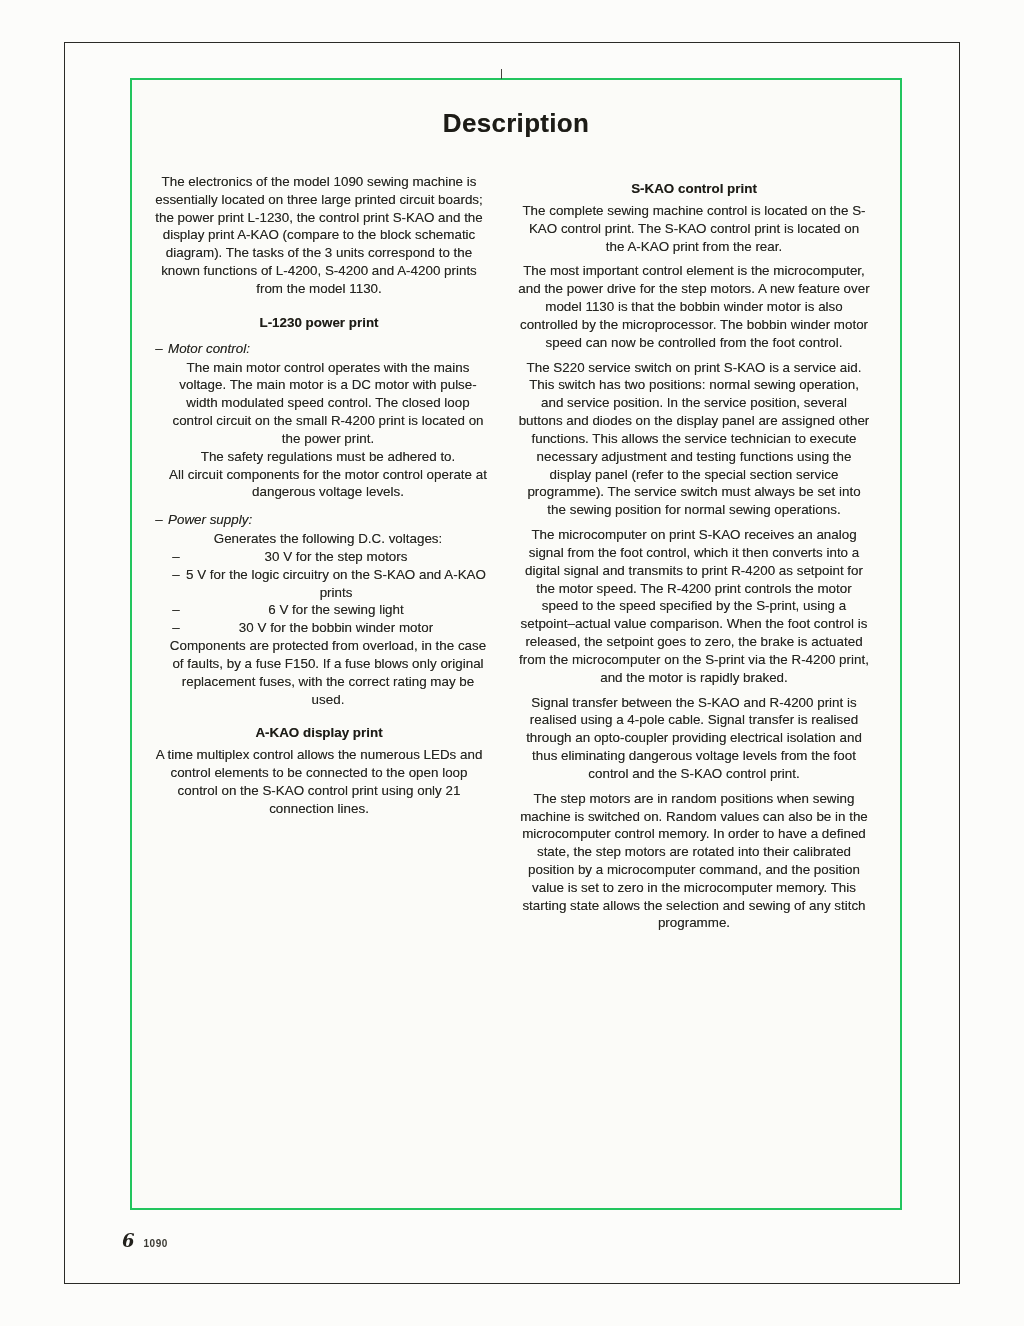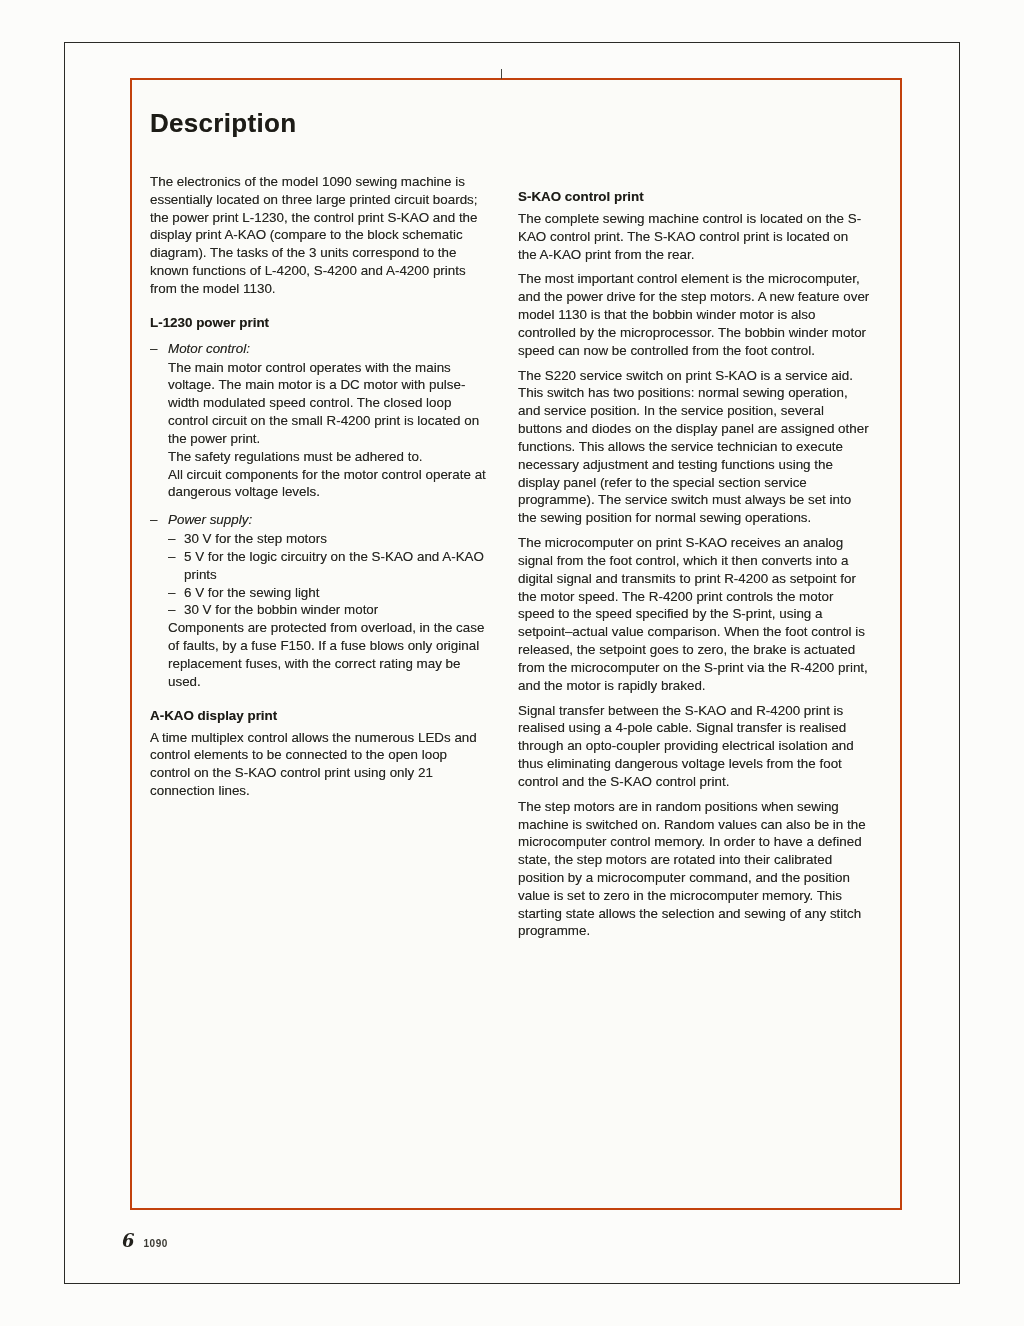--- a/index.html
+++ b/index.html
@@ -11,43 +11,44 @@
     overflow:hidden;
     position:relative;
   }
   .outer-frame{
     position:absolute;left:64px;top:42px;width:896px;height:1242px;
     border:1.5px solid #2a2a26;
     box-sizing:border-box;
   }
   .inner-frame{
     position:absolute;left:130px;top:78px;width:772px;height:1132px;
-    border:2px solid #c2410c;
+    border:2px solid #22c55e;
     box-sizing:border-box;
     padding:26px 18px 20px 18px;
     background:#fbfbf8;
+    text-align:center;
   }
   .reg-tick{
     position:absolute;left:48%;top:-11px;width:1px;height:10px;background:#44433c;
   }
   h1.title{
     font-size:26px;font-weight:bold;margin:2px 0 34px 0;
     letter-spacing:0.3px;color:#1d1c17;
     text-shadow:0 0 0.6px rgba(40,40,30,.55);
   }
   .columns{display:flex;gap:30px;}
   .col{text-shadow:0 0 0.5px rgba(45,45,35,.5);}
   .col-left{width:338px;}
   .col-right{width:352px;}
   .col p{margin:0 0 7px 0;font-size:13.4px;line-height:1.33;}
   .col p.tight{margin:0;}
   h2.sec{
     font-size:13.4px;font-weight:bold;margin:17px 0 6px 0;color:#1d1c17;
   }
-  h2.sec.first{margin-top:16px;}
+  h2.sec.first{margin-top:8px;}
   .dash-row{display:flex;font-size:13.4px;line-height:1.33;margin:10px 0 1px 0;}
   .dash-row .dash{width:18px;flex:none;}
   .dash-row .dash-label{font-style:italic;}
   .indent{margin-left:18px;}
   .vlist{margin:0 0 0 0;}
   .vrow{display:flex;font-size:13.4px;line-height:1.33;}
   .vrow .dash{width:16px;flex:none;}
   .vrow .vtext{flex:1;}
   .footer{
     position:absolute;left:122px;top:1230px;
@@ -86,20 +87,21 @@
         <p class="tight">The main motor control operates with the mains voltage. The main motor is a DC motor with pulse-width modulated speed control. The closed loop control circuit on the small R-4200 print is located on the power print.</p>
         <p class="tight">The safety regulations must be adhered to.</p>
         <p class="tight">All circuit components for the motor control operate at dangerous voltage levels.</p>
       </div>
 
       <div class="dash-row">
         <span class="dash">–</span>
         <span class="dash-label">Power supply:</span>
       </div>
       <div class="indent">
+        <p class="tight">Generates the following D.C. voltages:</p>
         <div class="vlist">
           <div class="vrow">
             <span class="dash">–</span>
             <span class="vtext">30 V for the step motors</span>
           </div>
           <div class="vrow">
             <span class="dash">–</span>
             <span class="vtext">5 V for the logic circuitry on the S-KAO and A-KAO prints</span>
           </div>
           <div class="vrow">

